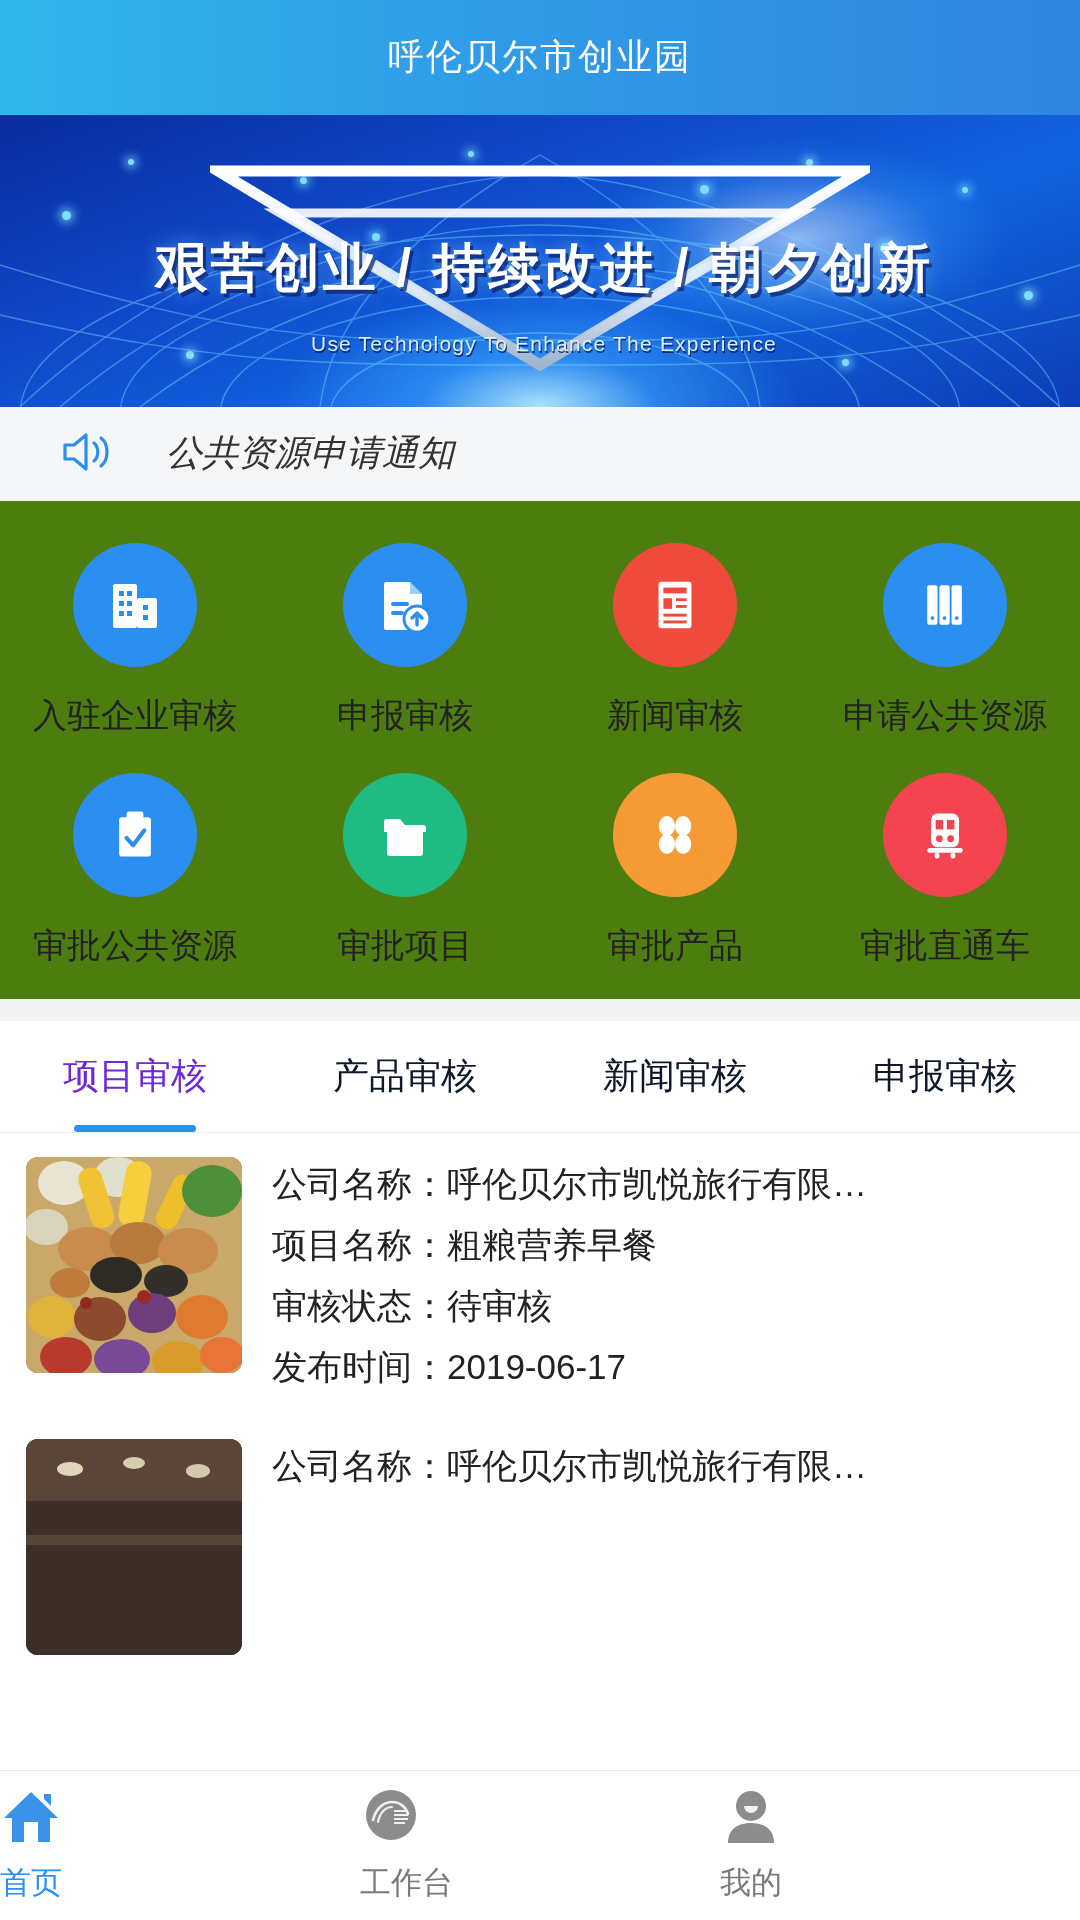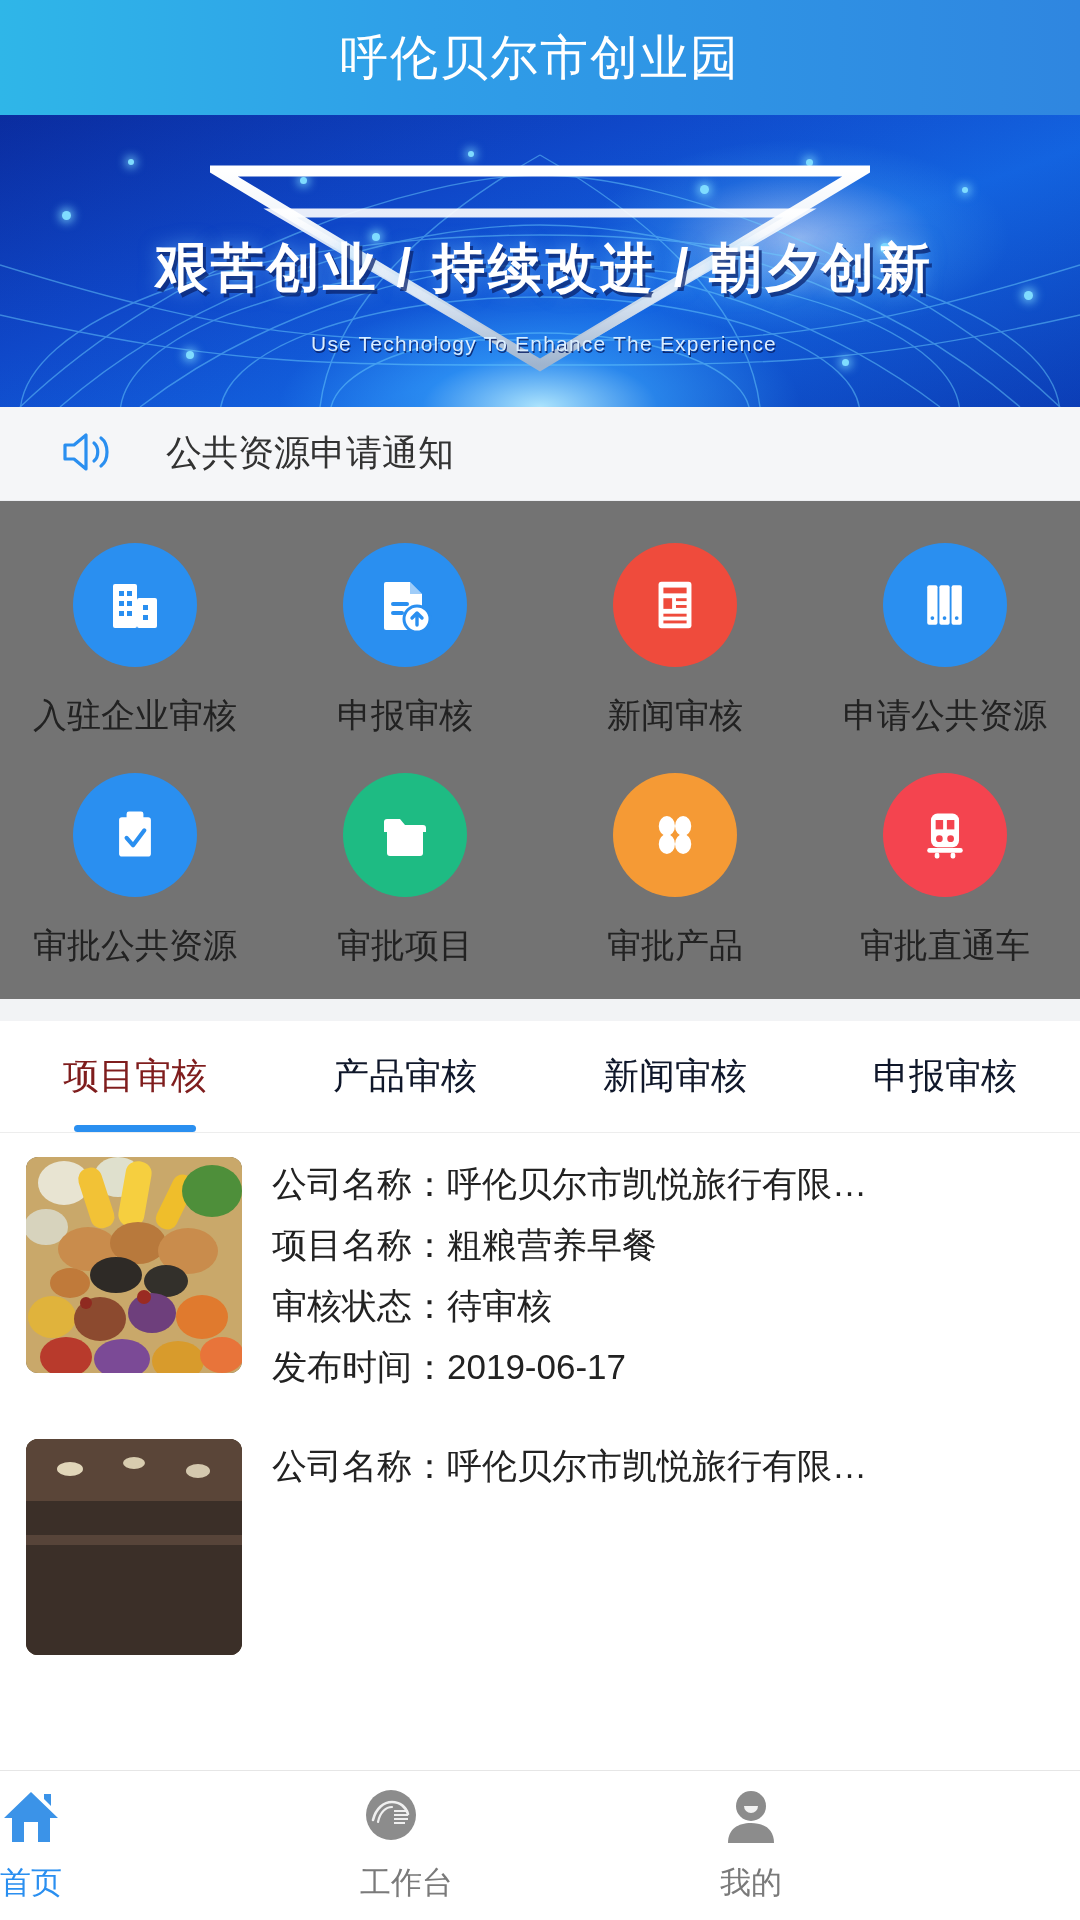--- a/index.html
+++ b/index.html
@@ -11,21 +11,21 @@
   }
   #app { width: 1080px; height: 1920px; position: relative; display: flex; flex-direction: column; }
 
   
   .app-header {
     height: 115px; flex: 0 0 115px;
     background: linear-gradient(90deg, #2fb6e8 0%, #2f9ee8 40%, #2f86e0 100%);
     display: flex; align-items: center; justify-content: center;
   }
   .app-header-title {
-    color: #ffffff; font-size: 48px; letter-spacing: 2px; font-weight: 400;
+    color: #ffffff; font-size: 36px; letter-spacing: 2px; font-weight: 400;
   }
 
   
   .banner {
     height: 292px; flex: 0 0 292px; position: relative; overflow: hidden;
     background:
       radial-gradient(ellipse 420px 180px at 50% 100%, rgba(180,235,255,0.95) 0%, rgba(60,170,255,0.55) 28%, rgba(20,90,220,0.05) 62%),
       radial-gradient(ellipse 300px 140px at 74% 42%, rgba(255,255,255,0.55) 0%, rgba(90,190,255,0.18) 45%, rgba(0,0,0,0) 70%),
       linear-gradient(160deg, #0a2a9c 0%, #0f47c8 35%, #1364e0 62%, #0b3cb4 100%);
   }
@@ -43,45 +43,45 @@
     margin-top: 27px; font-size: 21px; color: #dbeeff; letter-spacing: 1.2px;
     text-shadow: 1px 2px 0 rgba(8,30,100,0.85);
   }
 
   
   .notice-bar {
     height: 94px; flex: 0 0 94px; background: #f5f6f8;
     display: flex; align-items: center; padding-left: 60px; gap: 52px;
     border-bottom: 1px solid #eceef1;
   }
-  .notice-text { font-size: 36px; color: #333333; }
-
-  
-  .grid-section { background: #737373; padding: 42px 0 30px; flex: 0 0 auto; }
+  .notice-text { font-size: 36px; color: #333333; font-style: italic; }
+
+  
+  .grid-section { background: #4d7c0f; padding: 42px 0 30px; flex: 0 0 auto; }
   .grid-row { display: flex; }
   .grid-row + .grid-row { margin-top: 34px; }
   .grid-cell {
     flex: 1 1 0; display: flex; flex-direction: column; align-items: center; gap: 26px;
   }
   .grid-circle {
     width: 124px; height: 124px; border-radius: 50%;
     display: flex; align-items: center; justify-content: center;
   }
   .grid-label { font-size: 34px; color: #222222; white-space: nowrap; }
 
   
   .section-gap { height: 22px; background: #f2f3f5; flex: 0 0 22px; }
 
   
   .tabs { height: 112px; flex: 0 0 112px; display: flex; background: #ffffff; border-bottom: 1px solid #ededed; }
   .tab {
     flex: 1 1 0; display: flex; align-items: center; justify-content: center;
     position: relative; font-size: 36px; color: #0f172a;
   }
-  .tab.active { color: #7f1d1d; }
+  .tab.active { color: #6d28d9; }
   .tab.active::after {
     content: ""; position: absolute; bottom: 0; left: 50%; transform: translateX(-50%);
     width: 122px; height: 7px; background: #2a8ff0; border-radius: 4px;
   }
 
   
   .list { flex: 1 1 auto; overflow: hidden; background: #ffffff; }
   .list-item { display: flex; gap: 30px; padding: 24px 52px 24px 26px; }
   .thumb {
     width: 216px; height: 216px; flex: 0 0 216px; border-radius: 12px; overflow: hidden;

